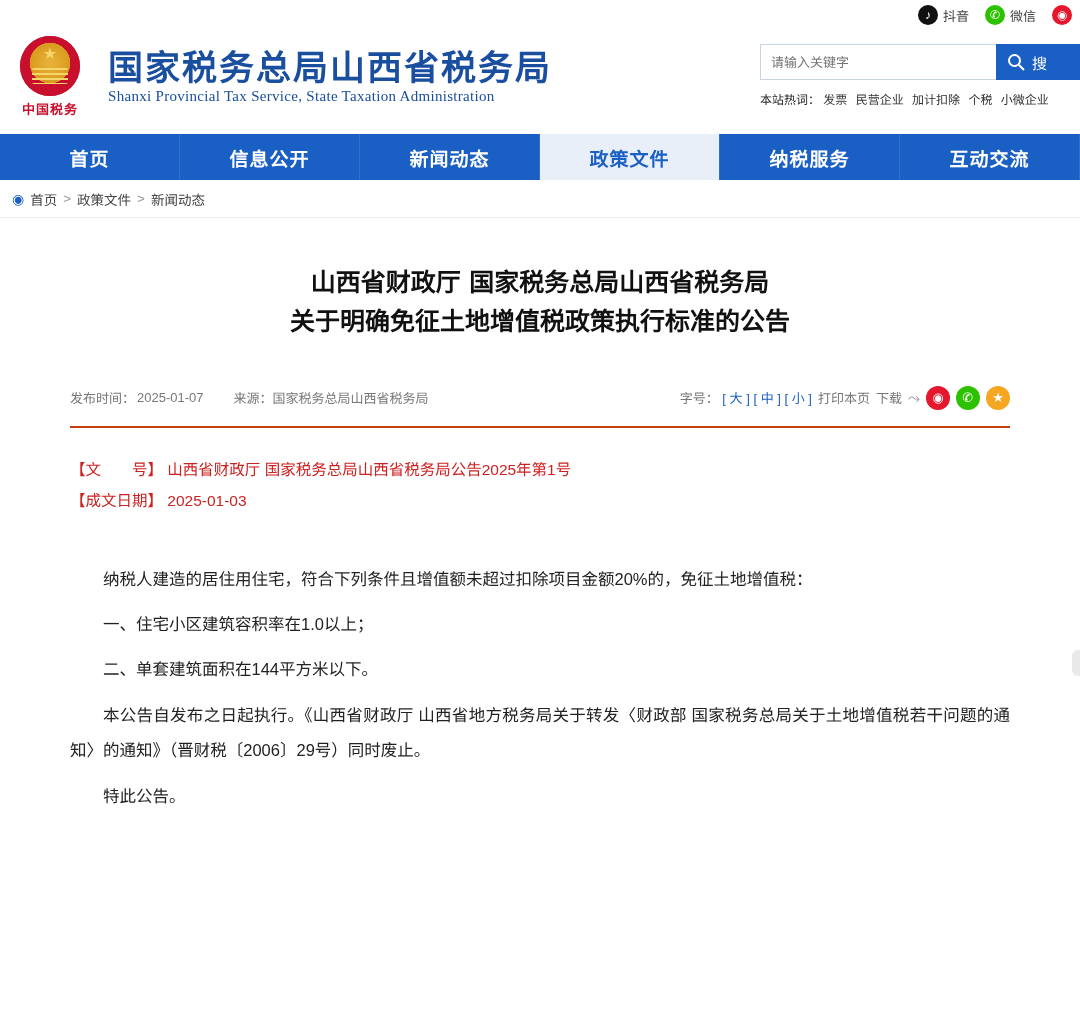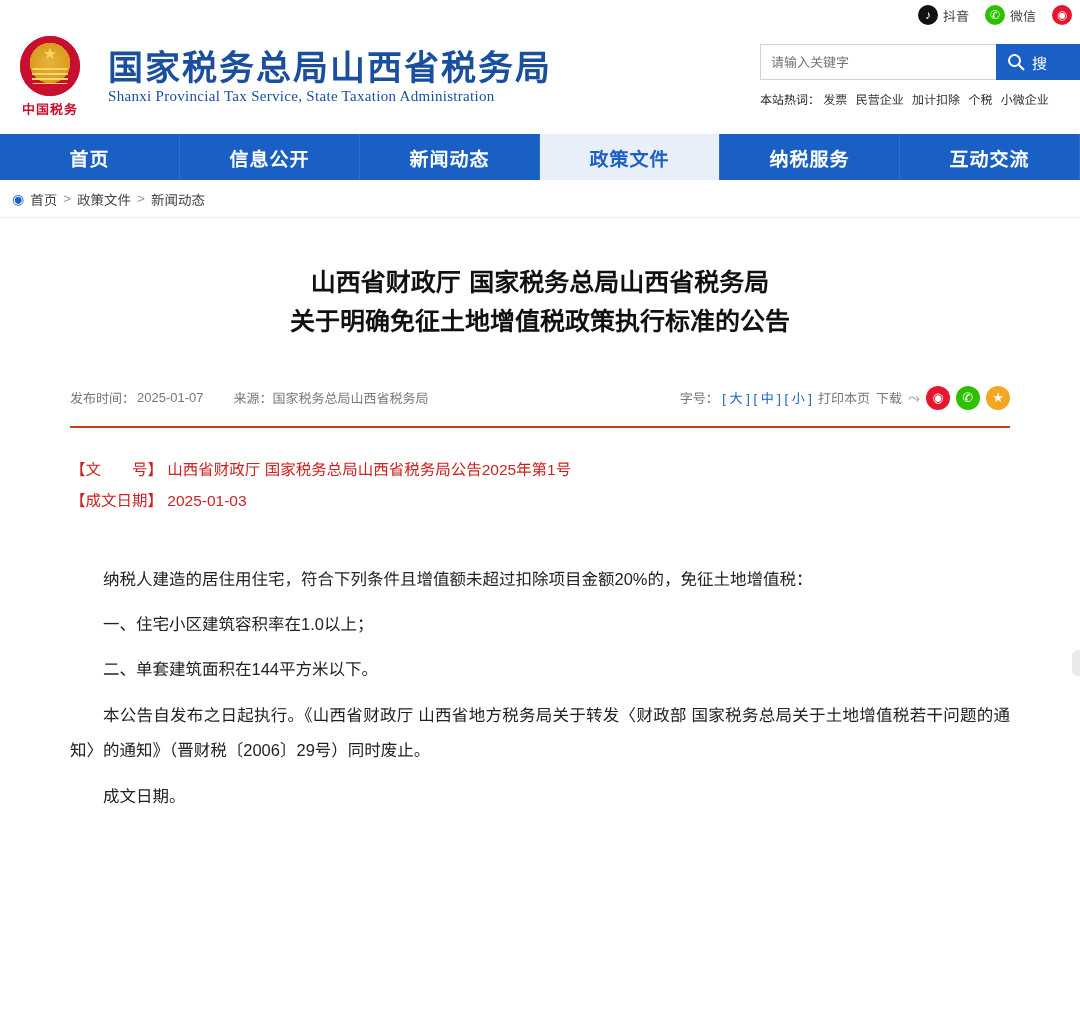--- a/index.html
+++ b/index.html
@@ -336,18 +336,18 @@
       <span class="k">【成文日期】</span>
       <span>2025-01-03</span>
     </div>
   </div>
 
   <div class="body-text">
     <p>纳税人建造的居住用住宅，符合下列条件且增值额未超过扣除项目金额20%的，免征土地增值税：</p>
     <p>一、住宅小区建筑容积率在1.0以上；</p>
     <p>二、单套建筑面积在144平方米以下。</p>
     <p>本公告自发布之日起执行。《山西省财政厅 山西省地方税务局关于转发〈财政部 国家税务总局关于土地增值税若干问题的通知〉的通知》（晋财税〔2006〕29号）同时废止。</p>
-    <p>成文日期。</p>
+    <p>特此公告。</p>
   </div>
 
 </div>
 
 <div class="scroll-nub"></div>
 
 </body></html>

